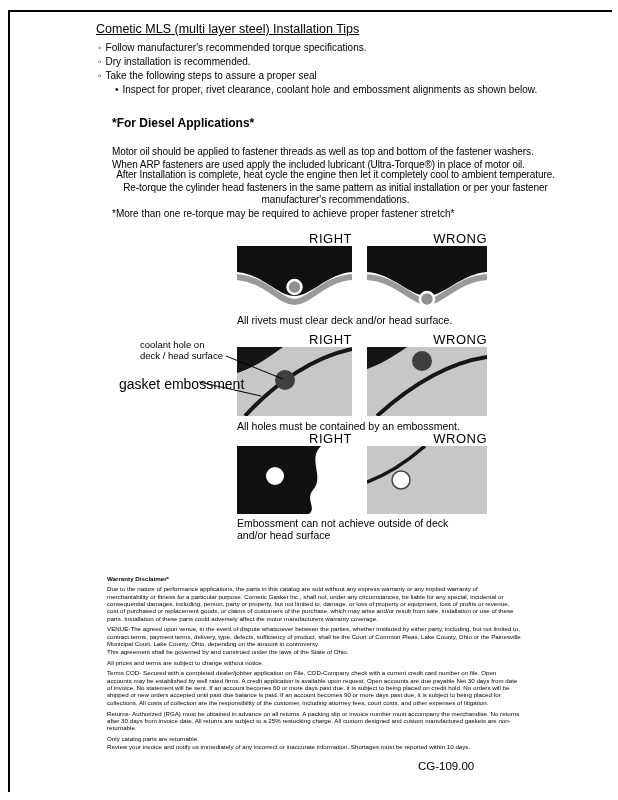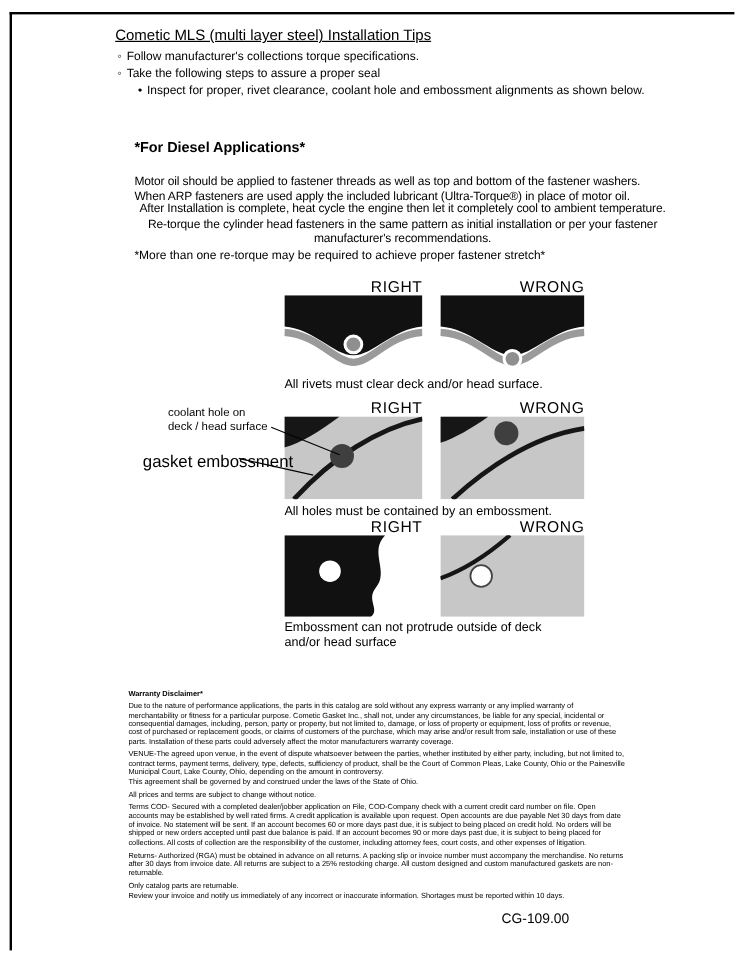--- a/index.html
+++ b/index.html
@@ -41,21 +41,24 @@
 </style>
 </head>
 <body>
 
 <div class="frame"></div>
 
 <h1 class="title">Cometic MLS (multi layer steel) Installation Tips</h1>
 
 <div class="bullets">
   <div class="b1">
-      <span>Follow manufacturer's collections torque specifications.</span>
+      <span>Follow manufacturer's recommended torque specifications.</span>
+    </div>
+  <div class="b1">
+      <span>Dry installation is recommended.</span>
     </div>
   <div class="b1">
       <span>Take the following steps to assure a proper seal</span>
     </div>
   <div class="b2">
       <span>Inspect for proper, rivet clearance, coolant hole and embossment alignments as shown below.</span>
     </div>
 </div>
 
 <h2 class="diesel-h">*For Diesel Applications*</h2>
@@ -109,21 +112,21 @@
 <svg class="panel" style="left:237px;top:446px" width="115" height="68" viewBox="0 0 115 68">
   <rect width="115" height="68" fill="#ffffff"></rect>
   <path d="M0,0 H84 C70,14 88,30 76,44 C68,54 80,62 72,68 H0 Z" fill="#111111"></path>
   <circle cx="38" cy="30" r="9" fill="#ffffff"></circle>
 </svg>
 <svg class="panel" style="left:367px;top:446px" width="120" height="68" viewBox="0 0 120 68">
   <rect width="120" height="68" fill="#c7c7c7"></rect>
   <path d="M58,0 C42,14 22,28 0,36" stroke="#161616" stroke-width="3.5" fill="none"></path>
   <circle cx="34" cy="34" r="9" fill="#ffffff" stroke="#444444" stroke-width="1.5"></circle>
 </svg>
-<div class="caption" style="left:237px;top:517px;width:232px">Embossment can not protrude outside of deck and/or head surface</div>
+<div class="caption" style="left:237px;top:517px;width:232px">Embossment can not achieve outside of deck and/or head surface</div>
 
 <div class="warranty">
   <div class="wh">Warranty Disclaimer*</div>
   <p>Due to the nature of performance applications, the parts in this catalog are sold without any express warranty or any implied warranty of merchantability or fitness for a particular purpose.  Cometic Gasket Inc., shall not, under any circumstances, be liable for any special, incidental or consequential damages, including, person, party or property, but not limited to, damage, or loss of property or equipment, loss of profits or revenue, cost of purchased or replacement goods, or claims of customers of the purchase, which may arise and/or result from sale, installation or use of these parts.  Installation of these parts could adversely affect the motor manufacturers warranty coverage.</p>
   <p class="tight">VENUE-The agreed upon venue, in the event of dispute whatsoever between the parties, whether instituted by either party, including, but not limited to, contract terms, payment terms, delivery, type, defects, sufficiency of product, shall be the Court of Common Pleas, Lake County, Ohio or the Painesville Municipal Court, Lake County, Ohio, depending on the amount in controversy.</p>
   <p>This agreement shall be governed by and construed under the laws of the State of Ohio.</p>
   <p>All prices and terms are subject to change without notice.</p>
   <p>Terms COD- Secured with a completed dealer/jobber application on File, COD-Company check with a current credit card number on file.  Open accounts may be established by well rated firms.  A credit application is available upon request.  Open accounts are due payable Net 30 days from date of invoice.  No statement will be sent.  If an account becomes 60 or more days past due, it is subject to being placed on credit hold.  No orders will be shipped or new orders accepted until past due balance is paid.  If an account becomes 90 or more days past due, it is subject to being placed for collections.  All costs of collection are the responsibility of the customer, including attorney fees, court costs, and other expenses of litigation.</p>
   <p>Returns- Authorized (RGA) must be obtained in advance on all returns.  A packing slip or invoice number must accompany the merchandise.  No returns after 30 days from invoice date.  All returns are subject to a 25% restocking charge.  All custom designed and custom manufactured gaskets are non-returnable.</p>
   <p class="tight">Only catalog parts are returnable.</p>

